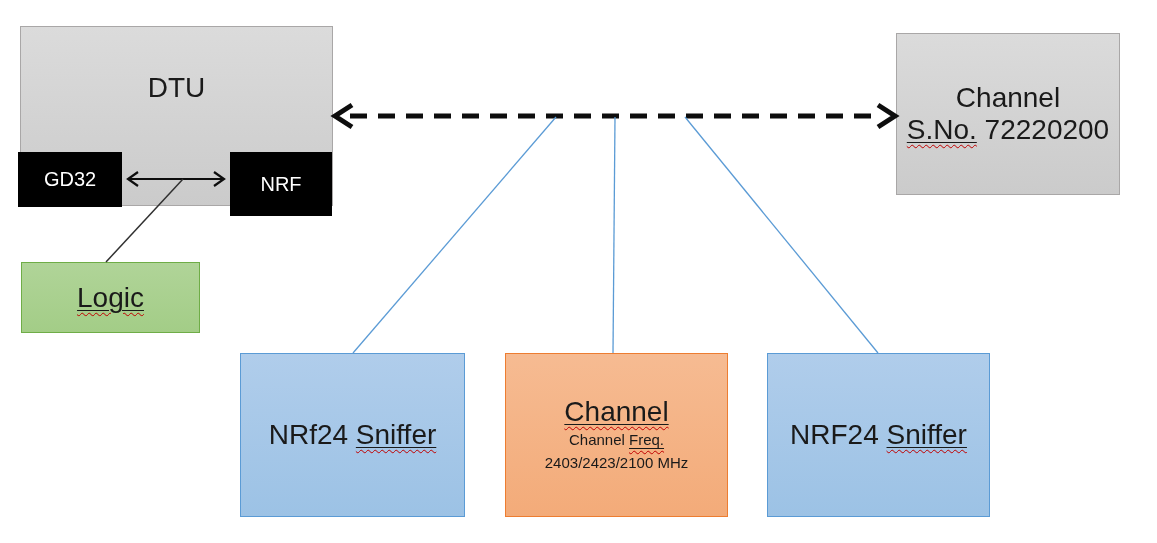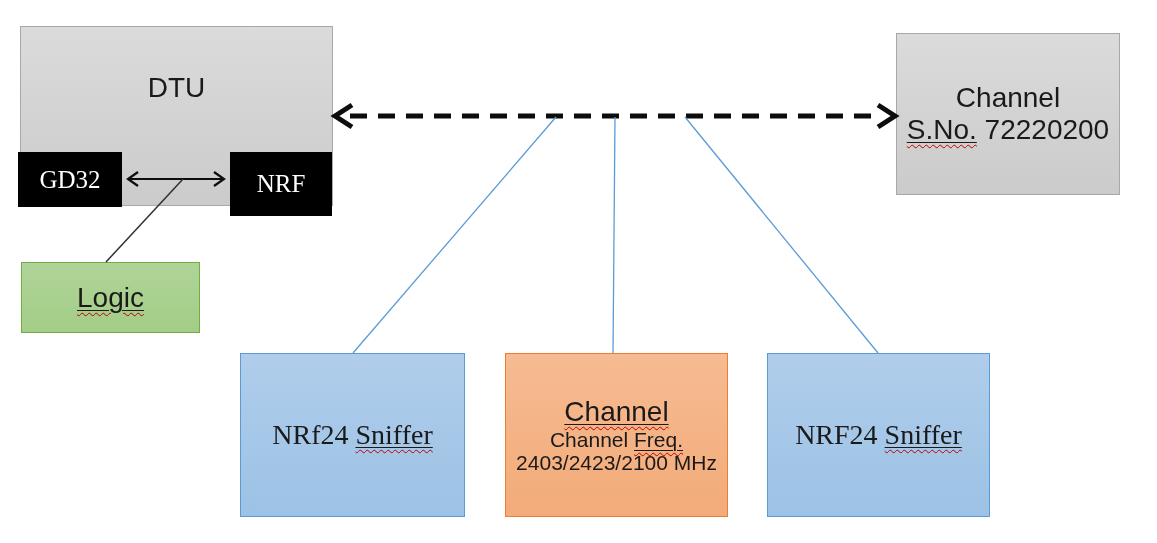--- a/index.html
+++ b/index.html
@@ -15,52 +15,50 @@
   .box {
     position: absolute;
     box-sizing: border-box;
     display: flex;
     flex-direction: column;
     justify-content: center;
     align-items: center;
     text-align: center;
   }
   .box .line { font-size: 28px; line-height: 32px; white-space: pre; }
-  .box .subline { font-size: 21px; line-height: 23px; white-space: pre; }
+  .box .subline { font-size: 15px; line-height: 23px; white-space: pre; }
 
   .gray-box {
     background: linear-gradient(#dbdbdb, #cbcbcb);
     border: 1.5px solid #a9a7a7;
   }
   .dtu-box    { left: 20px;  top: 26px;  width: 313px; height: 180px; padding-bottom: 56px; }
   .inverter-box { left: 896px; top: 33px; width: 224px; height: 162px; }
 
   .chip {
     position: absolute;
     background: #000000;
     color: #ffffff;
     display: flex;
     justify-content: center;
     align-items: center;
-    font-size: 25px;
-    font-family: Liberation Serif, serif;
+    font-size: 20px;
   }
   .chip-gd32 { left: 18px;  top: 152px; width: 104px; height: 55px; }
   .chip-nrf  { left: 230px; top: 152px; width: 102px; height: 64px; }
 
   .logic-box {
     left: 21px; top: 262px; width: 179px; height: 71px;
     background: linear-gradient(#b0d498, #a3cd87);
     border: 1.8px solid #6fad47;
   }
 
   .blue-box {
     background: linear-gradient(#b0cdeb, #9cc2e5);
     border: 1.6px solid #5b9bd5;
-    font-family: Liberation Serif, serif;
   }
   .sniffer-left-box  { left: 240px; top: 353px; width: 225px; height: 164px; }
   .sniffer-right-box { left: 767px; top: 353px; width: 223px; height: 164px; }
 
   .orange-box {
     left: 505px; top: 353px; width: 223px; height: 164px;
     background: linear-gradient(#f6bb92, #f3ab79);
     border: 1.8px solid #ed7d31;
   }
 

